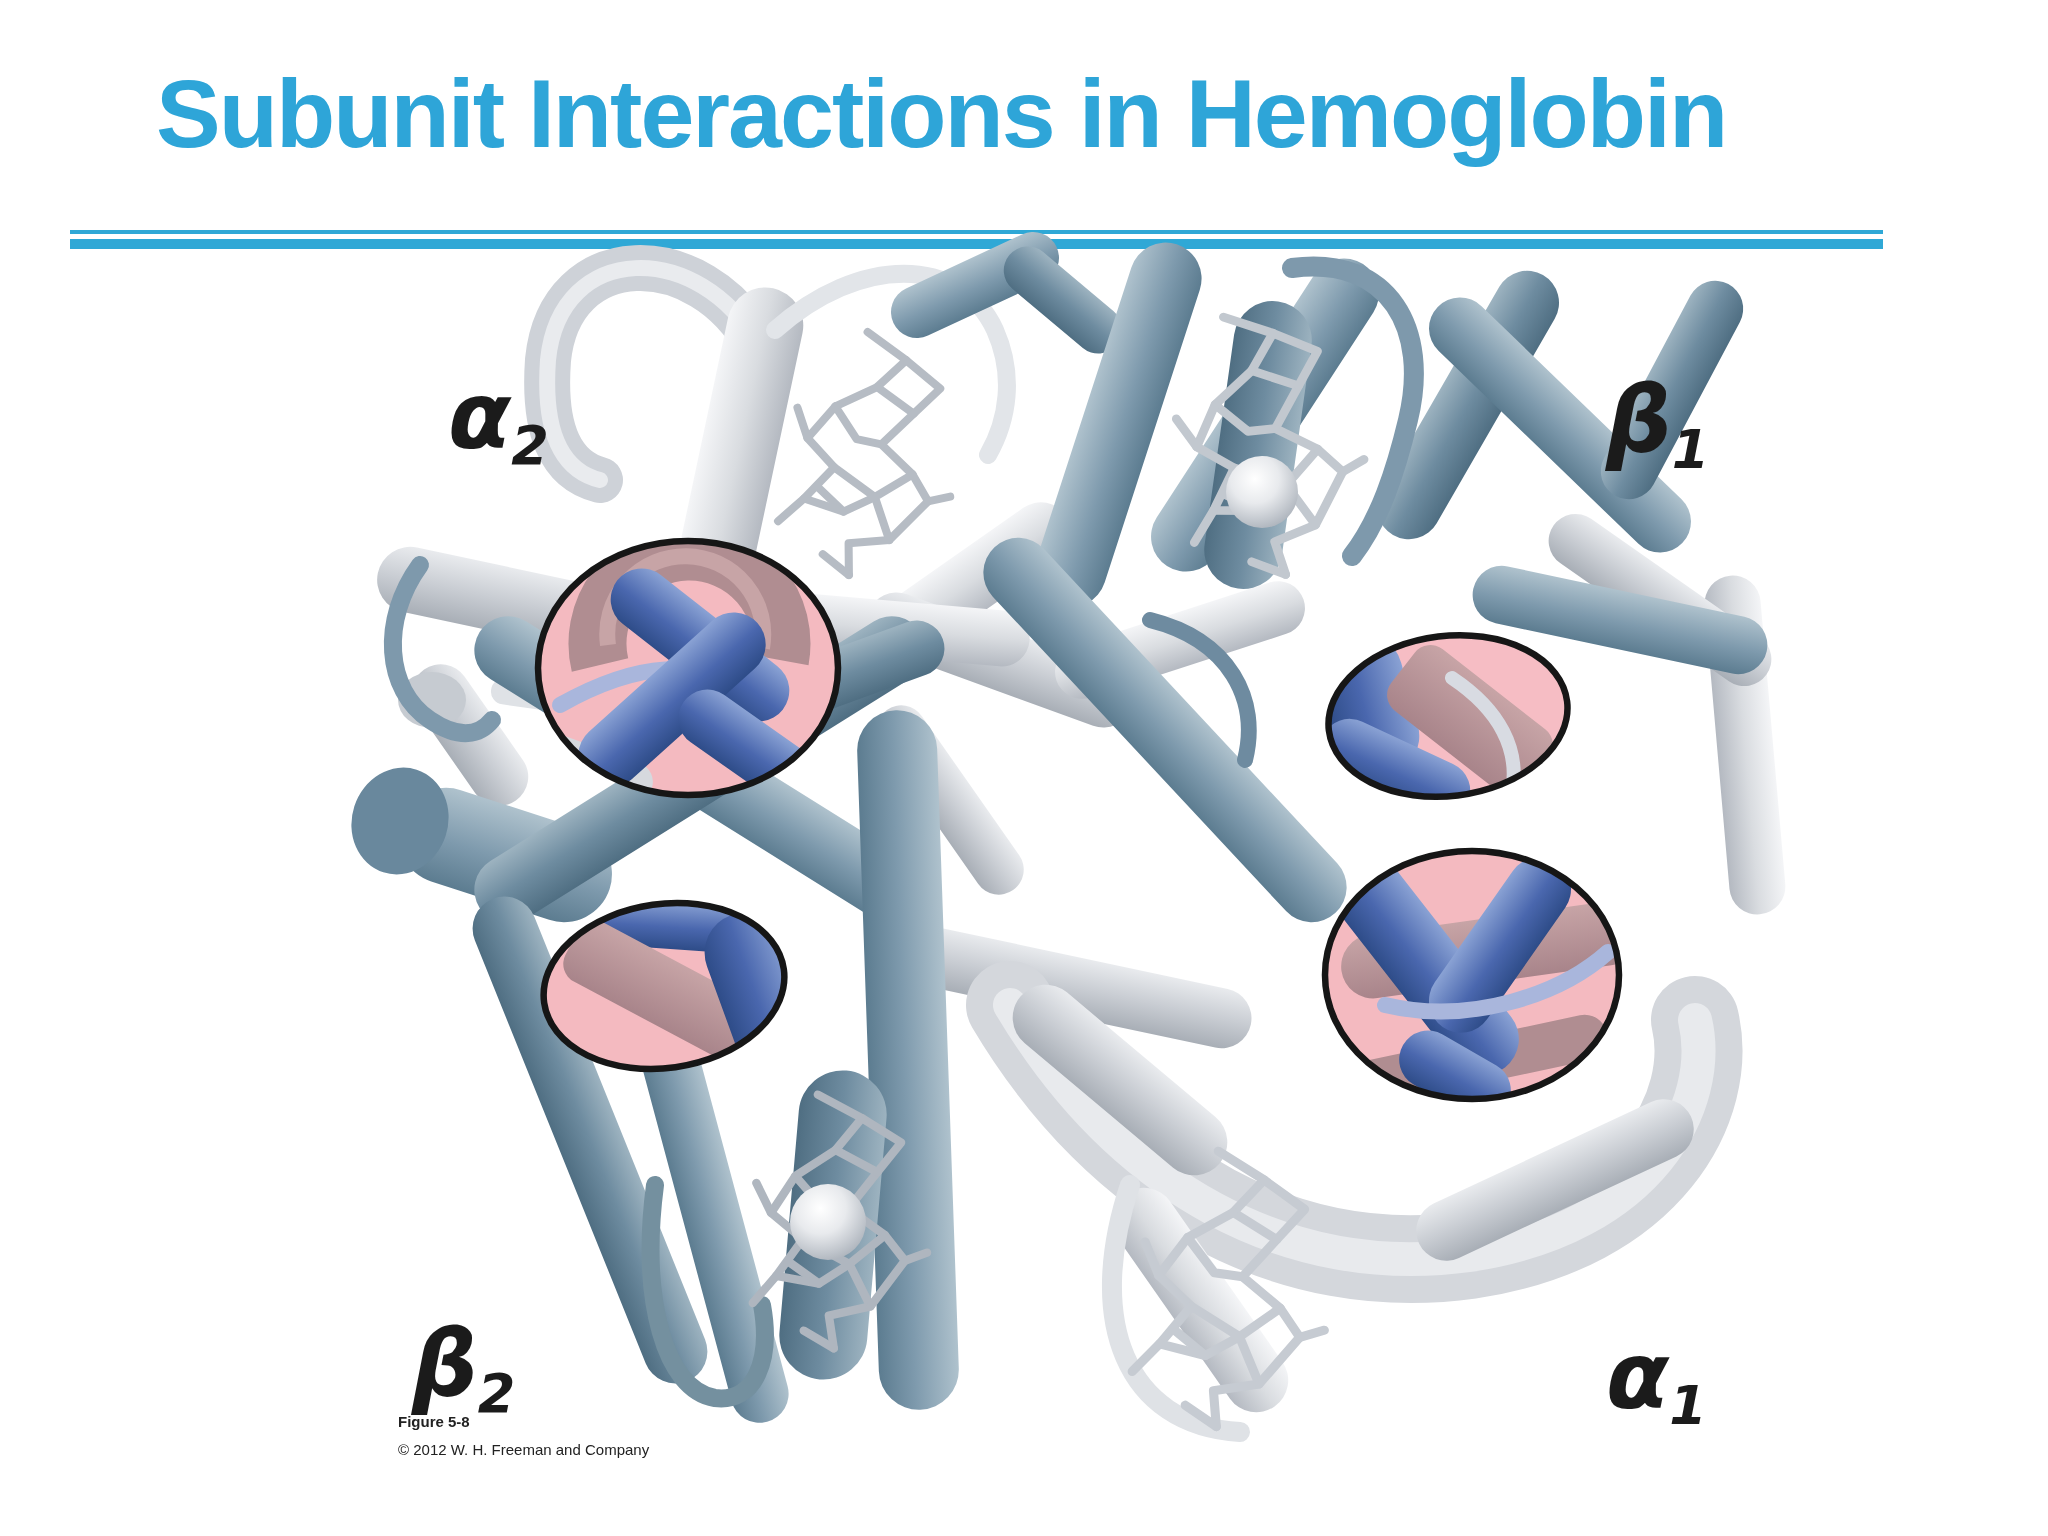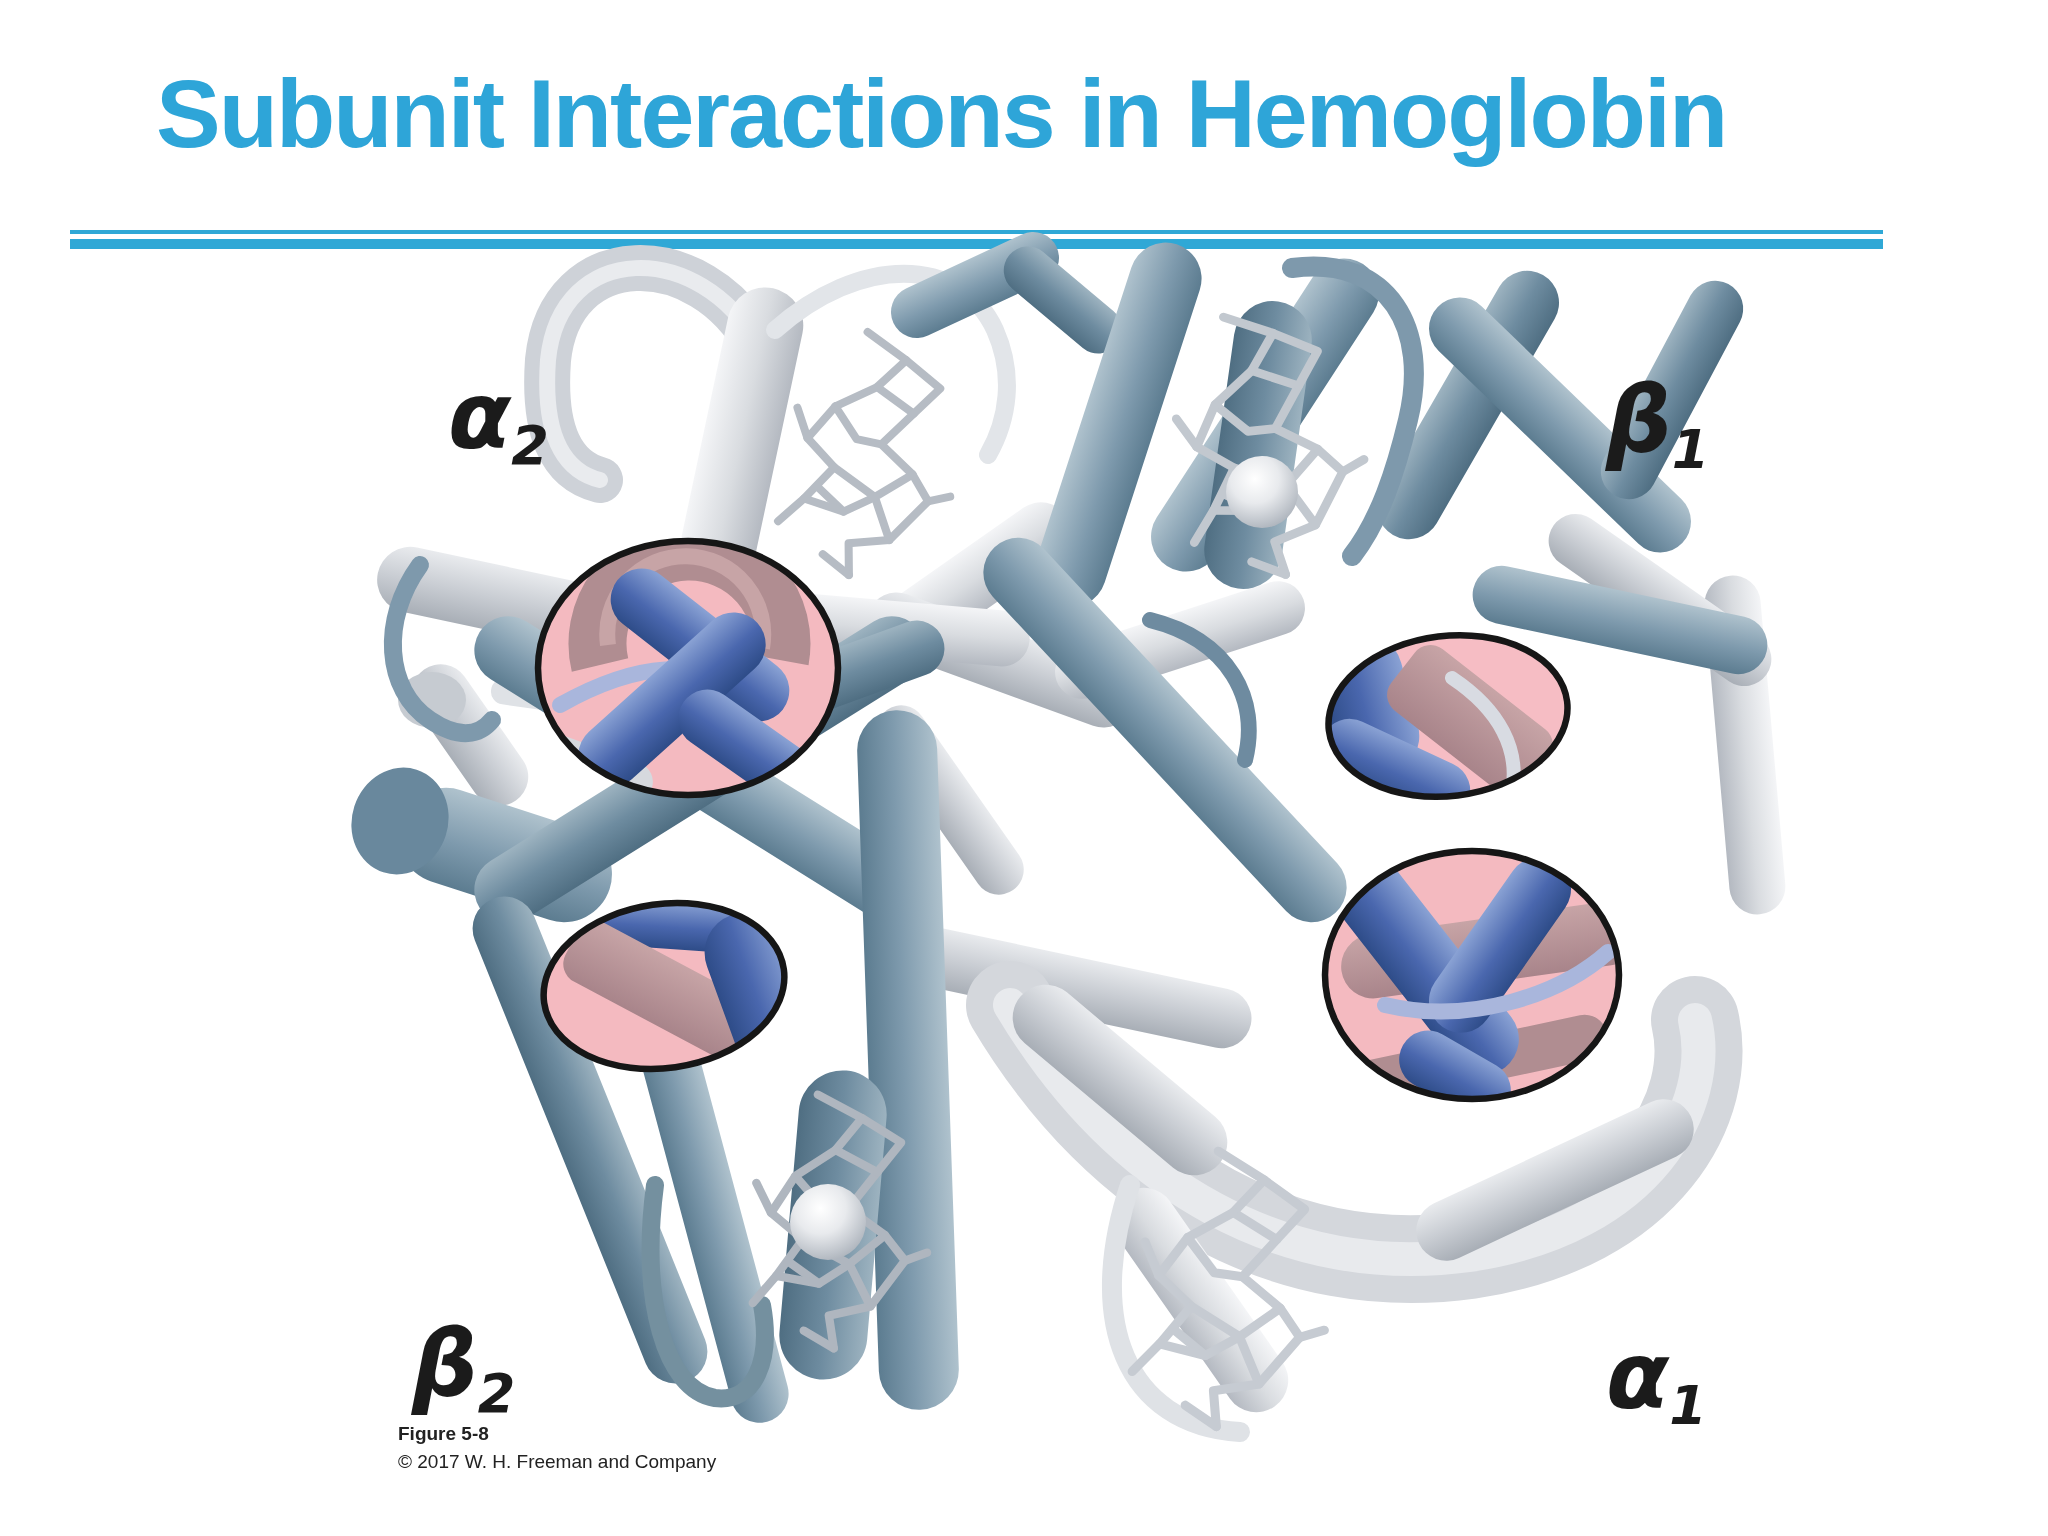--- a/index.html
+++ b/index.html
@@ -4,22 +4,22 @@
 <style>
   html,body{margin:0;padding:0;background:#ffffff;}
   #slide{position:relative;width:1883px;height:1536px;background:#ffffff;overflow:hidden;
          font-family:"Liberation Sans",sans-serif;border-radius:30px;}
   #slide-title{position:absolute;left:156px;top:58px;font-size:97px;font-weight:bold;
          color:#2ea5d8;letter-spacing:-2px;white-space:nowrap;}
   .rule{position:absolute;left:70px;width:1915px;background:#2fa8d6;}
   #rule-thin{top:230px;height:4px;}
   #rule-thick{top:239px;height:10px;}
   #molecule-svg{position:absolute;left:0;top:0;}
-  #figure-caption{position:absolute;left:398px;top:1408px;font-size:19px;color:#222;
-         line-height:28px;margin-top:12px;}
+  #figure-caption{position:absolute;left:398px;top:1408px;font-size:15px;color:#222;
+         line-height:28px;}
   .cap-bold{font-weight:bold;}
   .cap-italic{font-style:italic;}
 </style>
 </head>
 <body>
 
 <div id="slide">
 
   <div id="slide-title">Subunit Interactions in Hemoglobin</div>
   <div class="rule" id="rule-thin"></div>
@@ -218,16 +218,16 @@
     <g fill="#1b1b1b" font-family="'DejaVu Sans',sans-serif" font-style="italic" font-weight="bold">
       <text x="448" y="448" font-size="92"><tspan>α</tspan><tspan font-size="54" dy="16">2</tspan></text>
       <text x="1606" y="452" font-size="92"><tspan>β</tspan><tspan font-size="54" dy="16">1</tspan></text>
       <text x="412" y="1396" font-size="92"><tspan>β</tspan><tspan font-size="54" dy="16">2</tspan></text>
       <text x="1606" y="1408" font-size="92"><tspan>α</tspan><tspan font-size="54" dy="16">1</tspan></text>
     </g>
   </svg>
 
   <div id="figure-caption">
     <div class="cap-bold">Figure 5-8</div>
-    <div>© 2017 W. H. Freeman and Company</div>
+    <div>© 2012 W. H. Freeman and Company</div>
   </div>
 
 </div>
 
 </body></html>

